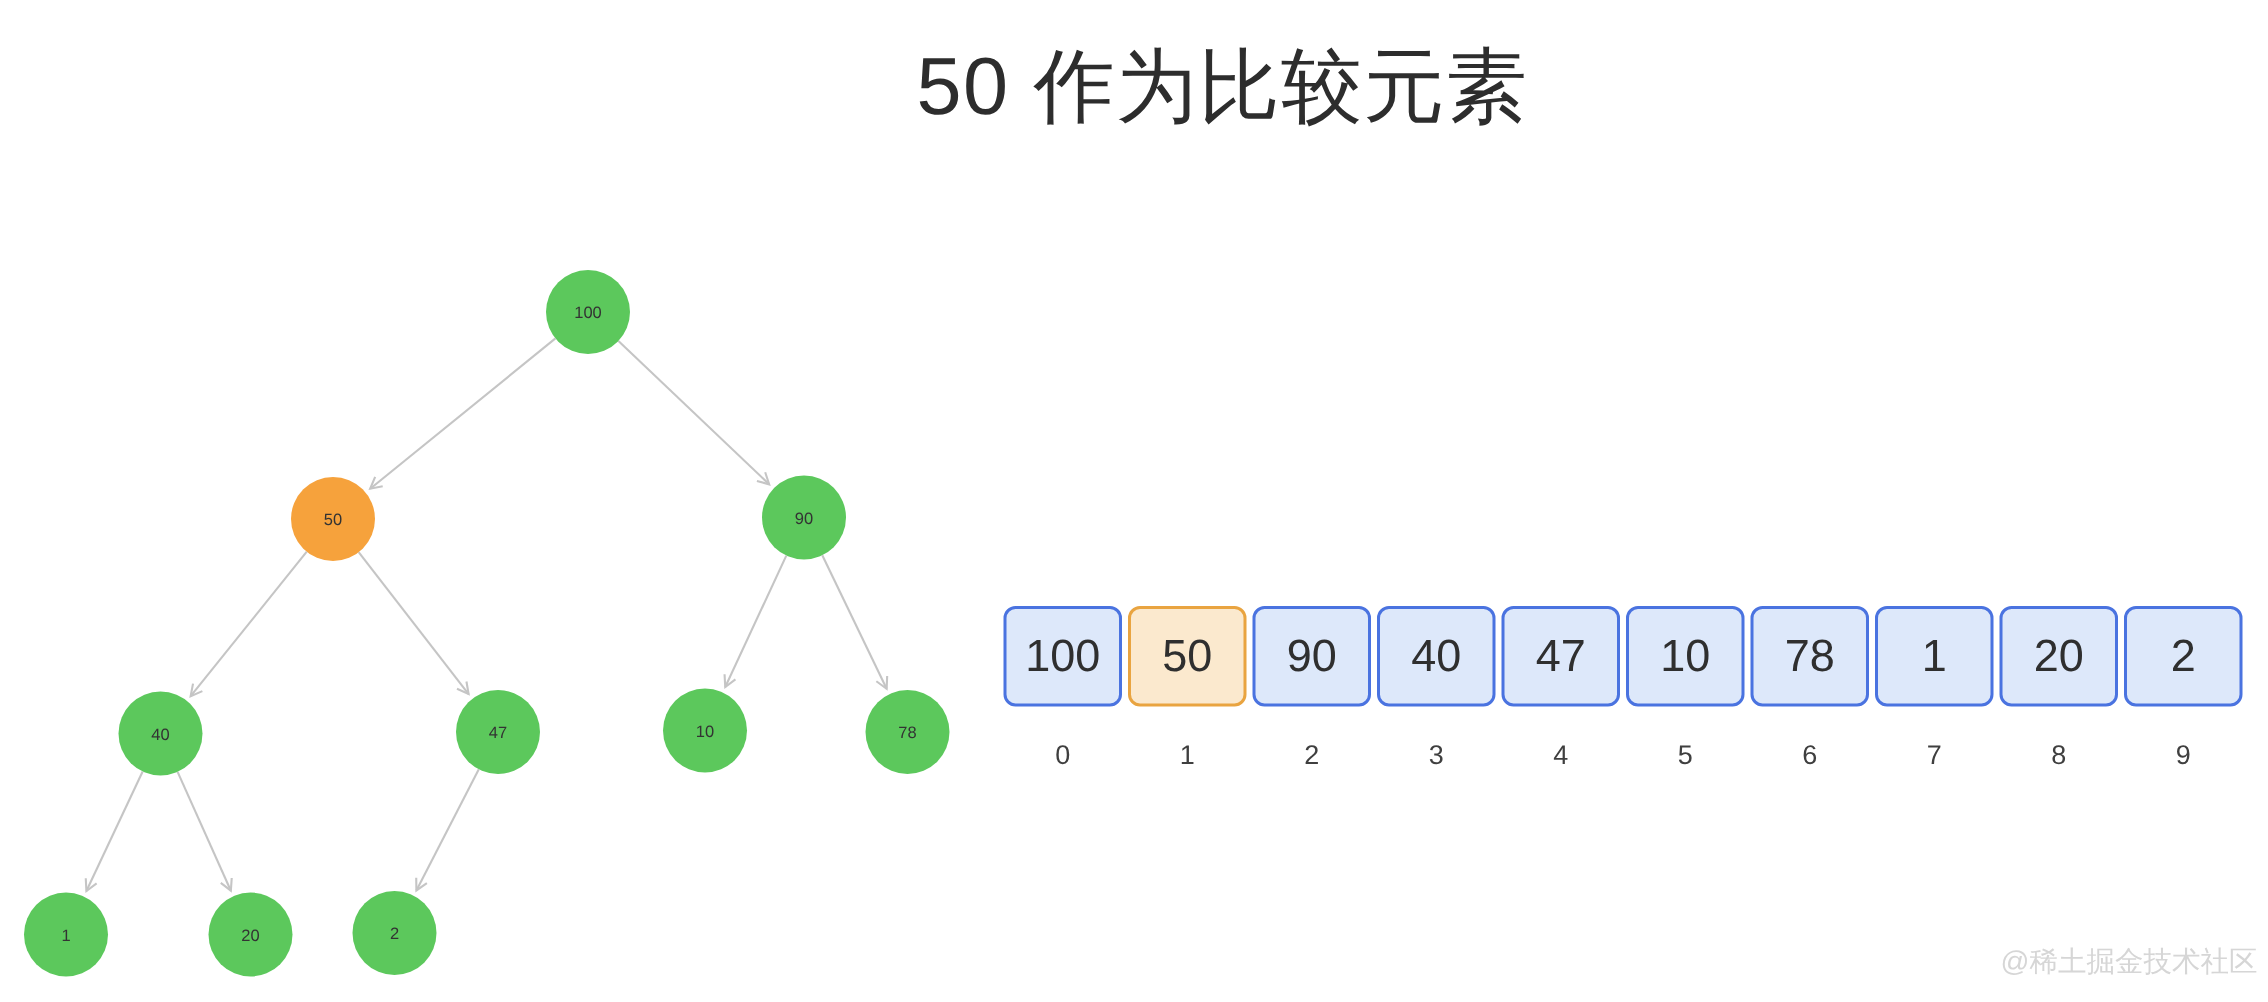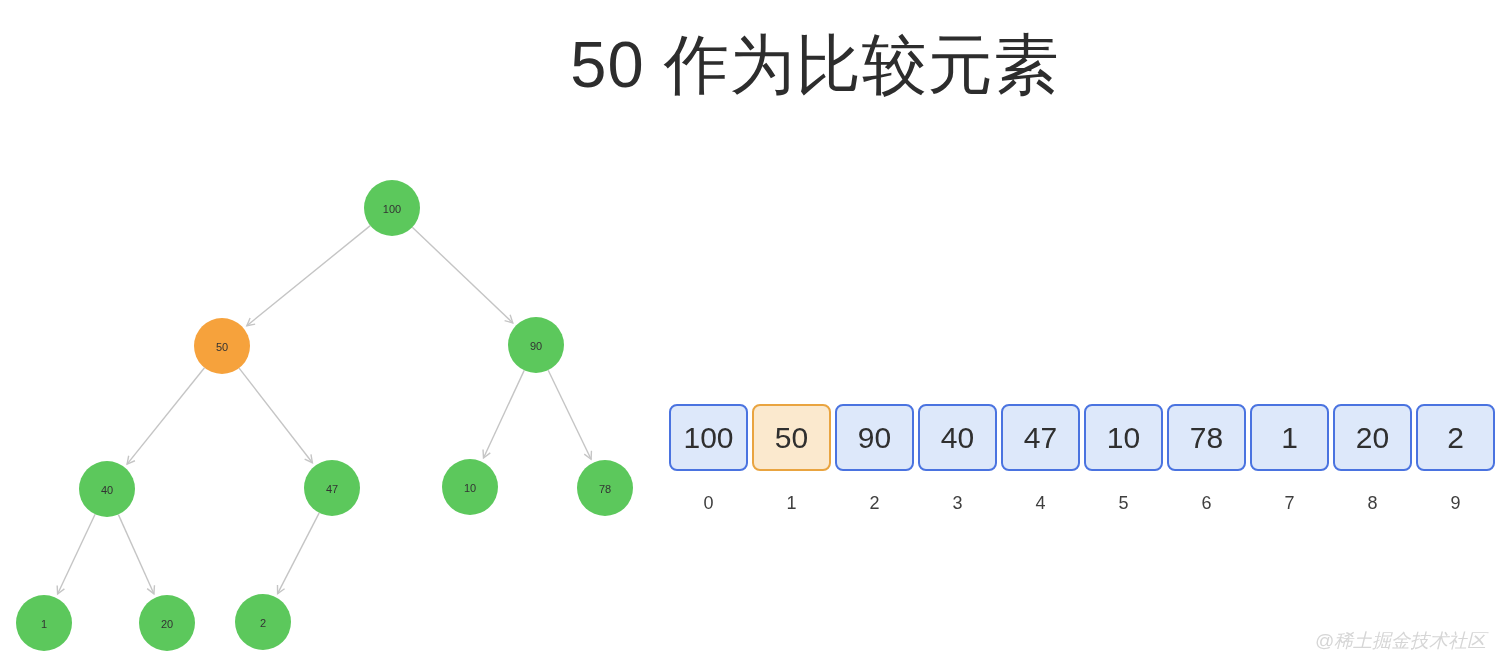--- a/index.html
+++ b/index.html
@@ -13,21 +13,21 @@
     width: 1512px;
     height: 668px;
     background: #ffffff;
     overflow: hidden;
   }
   .page-title {
     position: absolute;
     top: 26px;
     left: 815px;
     transform: translateX(-50%);
-    font-size: 65px;
+    font-size: 54px;
     line-height: 1.2;
     font-weight: 500;
     color: var(--title-text, #2d2d2d);
     white-space: nowrap;
     letter-spacing: 1px;
   }
   #tree-svg {
     position: absolute;
     left: 0;
     top: 0;
@@ -79,25 +79,24 @@
     border-color: var(--cell-highlight-border, #e9a440);
   }
   .idx {
     margin-top: 22px;
     font-size: 18px;
     color: var(--index-text, #3f3f3f);
   }
   .watermark {
     position: absolute;
     top: 628px;
-    right: 26px;
+    right: 7px;
     font-size: 19px;
     color: var(--watermark-text, #d6d6d6);
     white-space: nowrap;
-    font-style: italic;
   }
 </style>
 </head>
 <body>
 
 <div class="canvas">
 
   <div class="page-title">50 作为比较元素</div>
 
   <svg id="tree-svg" width="1512" height="668" viewBox="0 0 1512 668">

